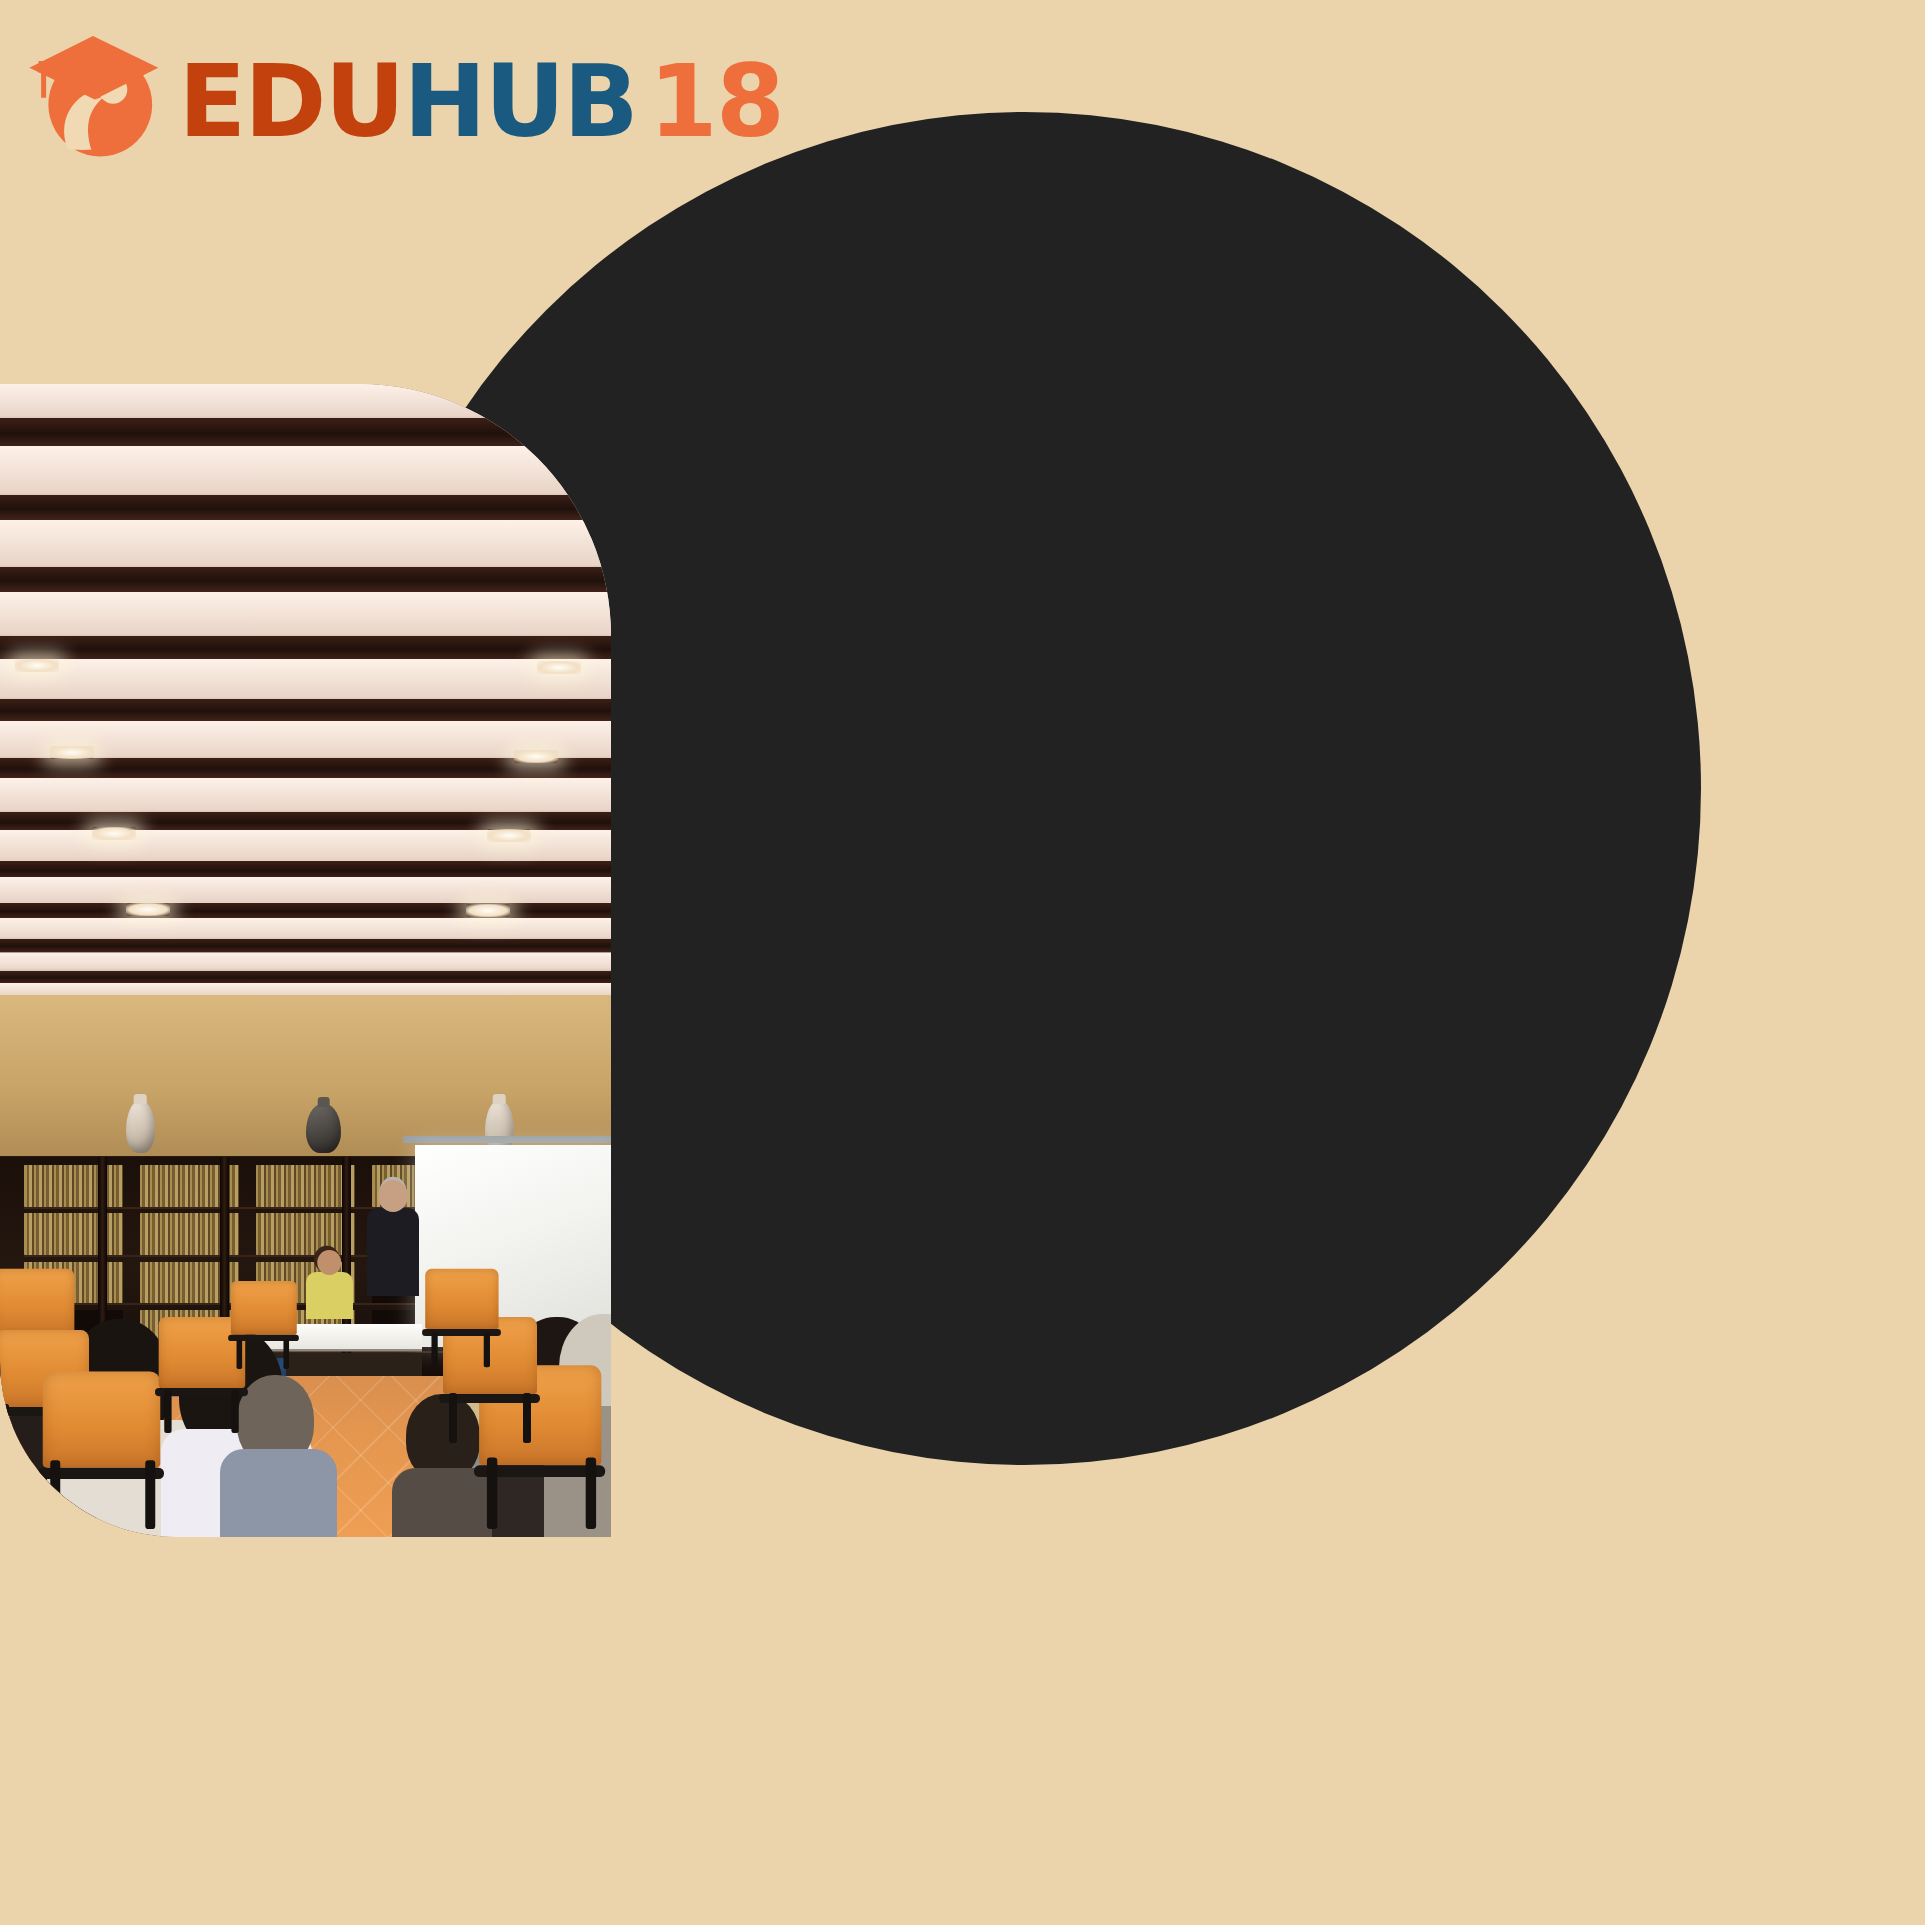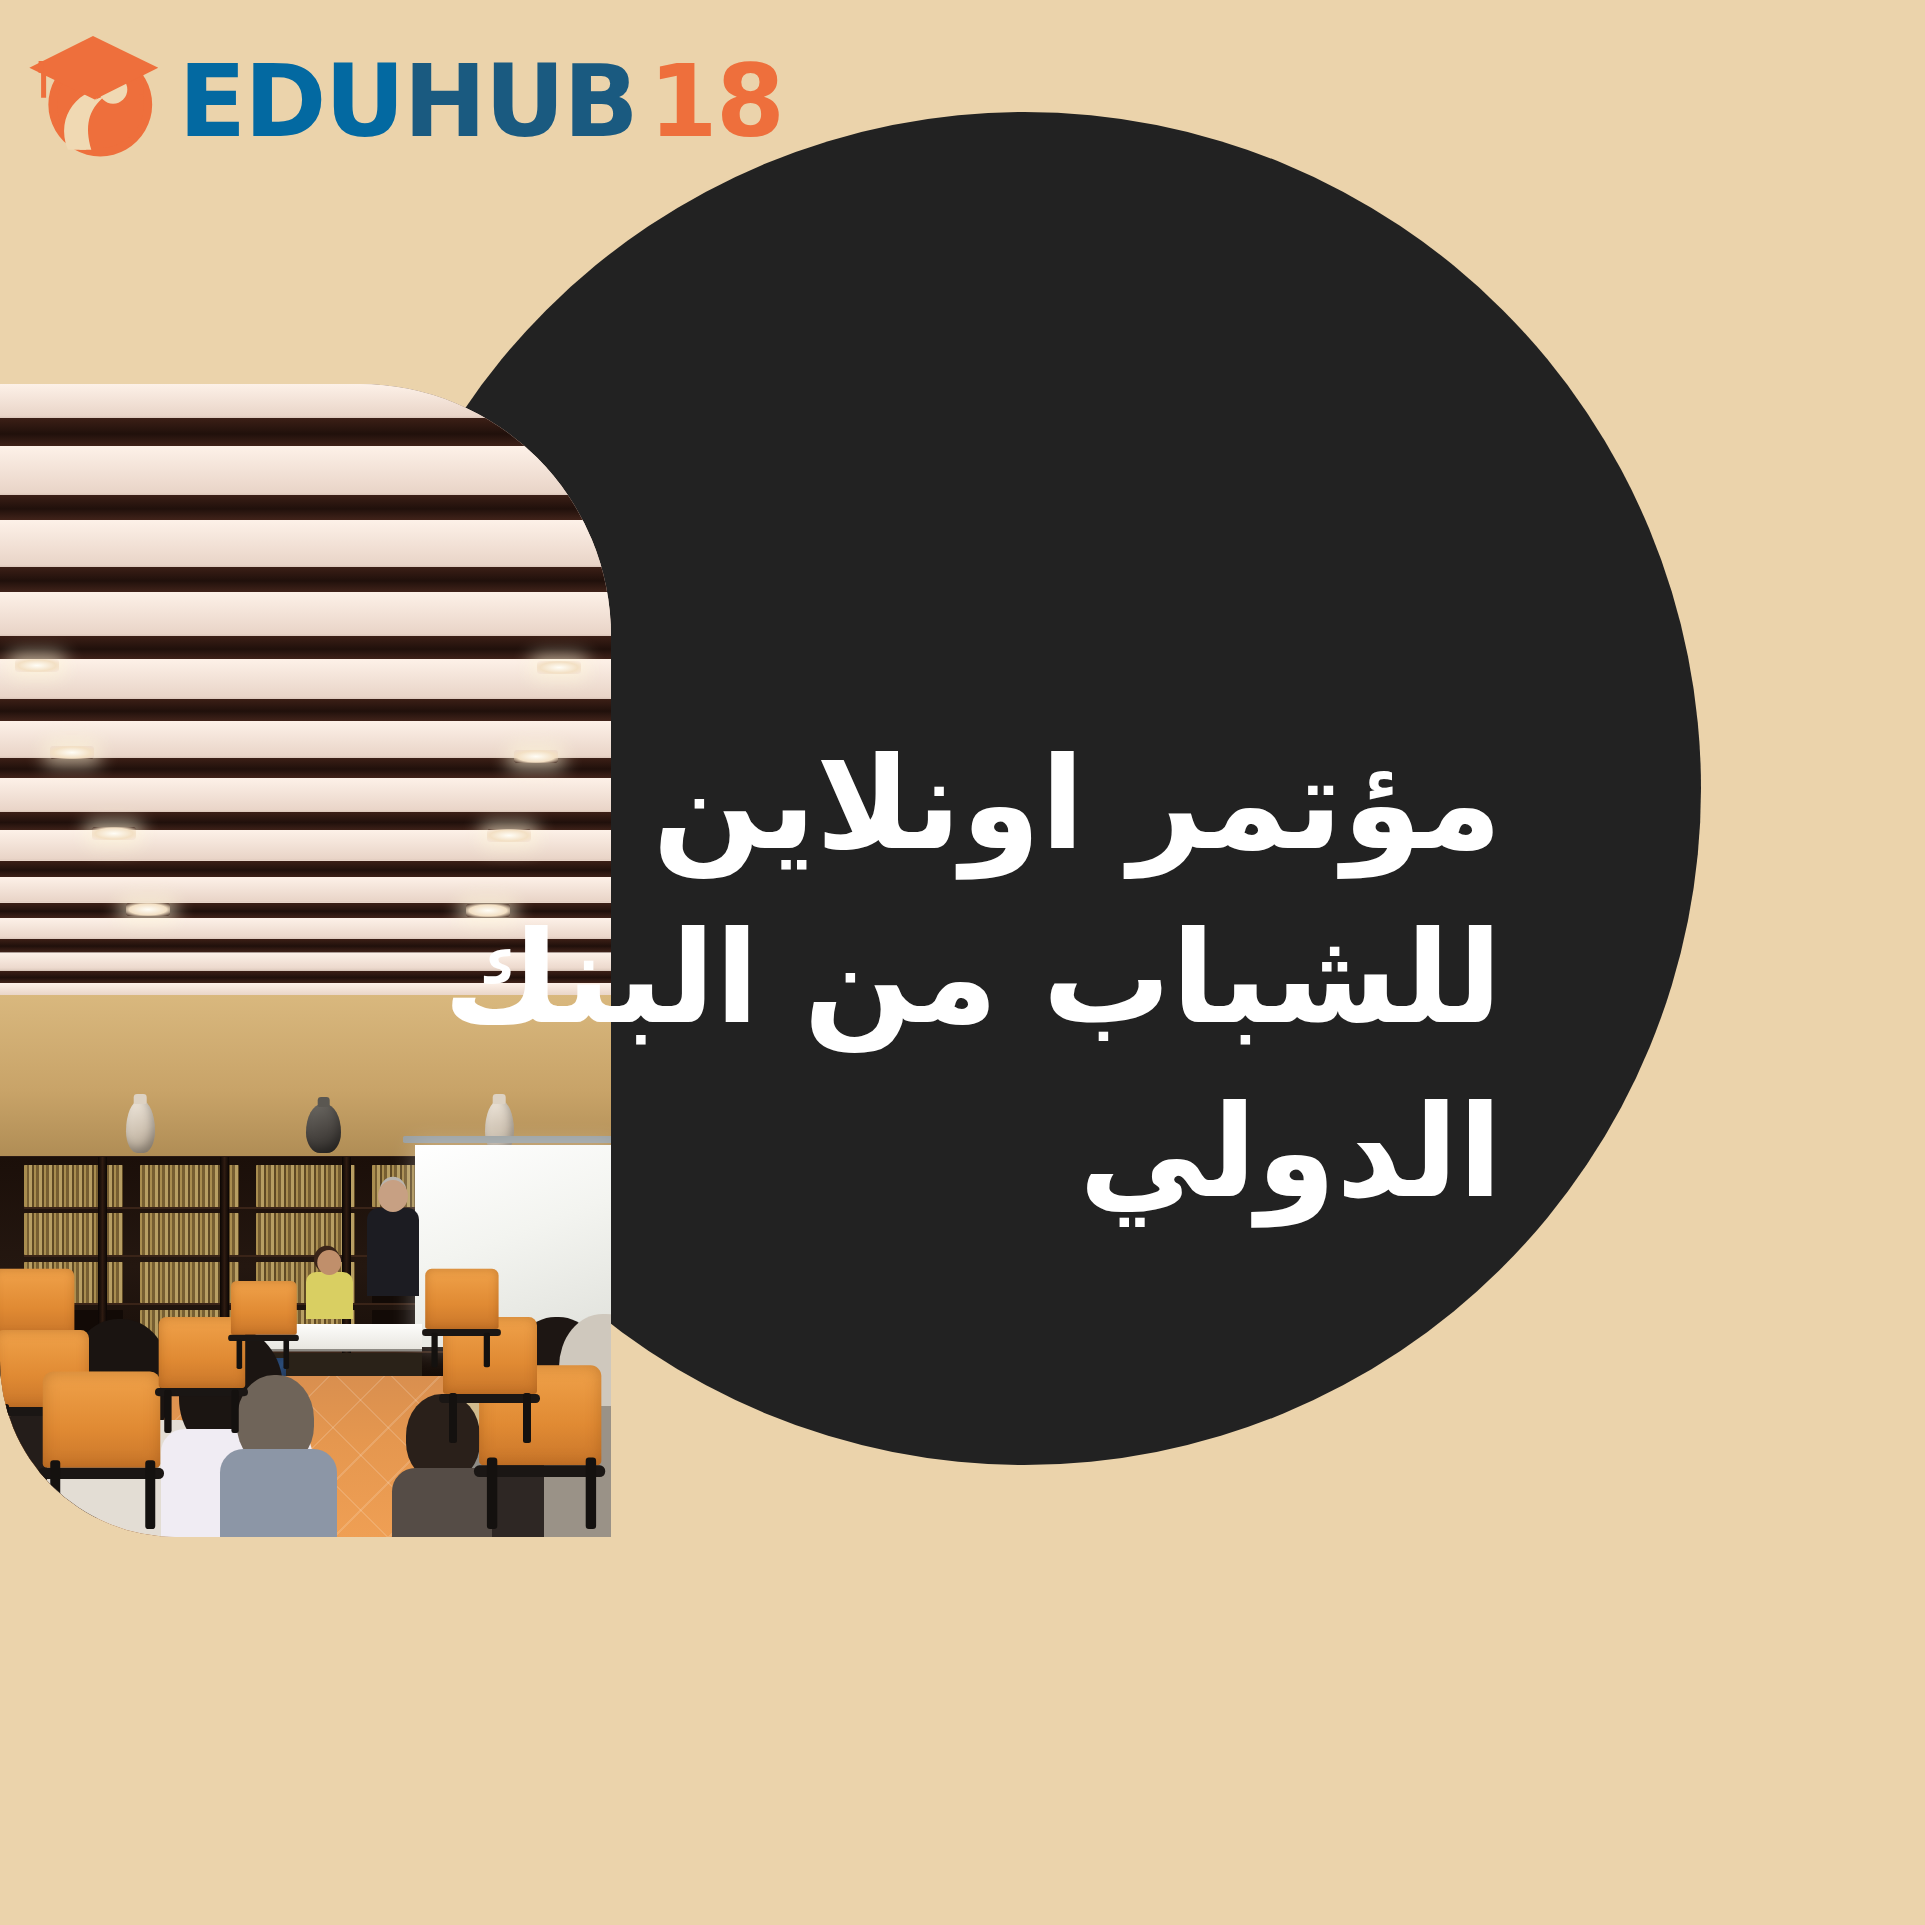--- a/index.html
+++ b/index.html
@@ -50,21 +50,21 @@
 
   .logo-word {
     font-size: 99px;
     font-weight: 700;
     letter-spacing: -1.7px;
     line-height: 1;
     white-space: nowrap;
     margin-top: 15px;
   }
 
-  .logo-edu  { color: #0369a1; }
+  .logo-edu  { color: #c2410c; }
   .logo-hub  { color: #1a5a80; }
   .logo-21   { color: #ee6f3c; margin-left: 11.7px; }
 
   
   .photo-frame {
     position: absolute;
     left: 0px;
     top: 384px;
     width: 611px;
     height: 1153px;
@@ -560,20 +560,15 @@
       <path d="M10 52 L86 14 L164 52 L88 90 Z" fill="#ee6f3c"></path>
       <path d="M24 58 L24 88 L30 88 L30 61 Z" fill="#ee6f3c"></path>
       <path d="M21 44 L27 44 L27 58 L21 58 Z" fill="#ee6f3c"></path>
       <path d="M142 60 L146 60 L146 84 L142 84 Z" fill="#ee6f3c"></path>
     </svg>
     <div class="logo-word">
       <span class="logo-edu">EDU</span><span class="logo-hub">HUB</span><span class="logo-21">18</span>
     </div>
   </div>
 
-  <div class="headline">
-    <span class="line">مؤتمر اونلاين</span>
-    <span class="line">للشباب من البنك</span>
-    <span class="line">الدولي</span>
-  </div>
 
 </div>
 
 
 </body></html>

